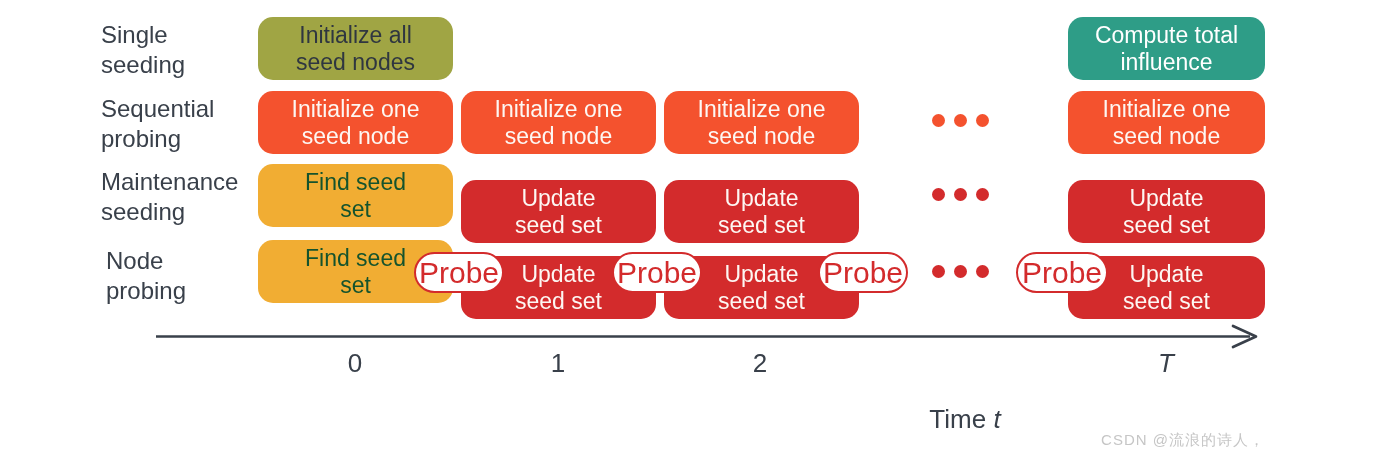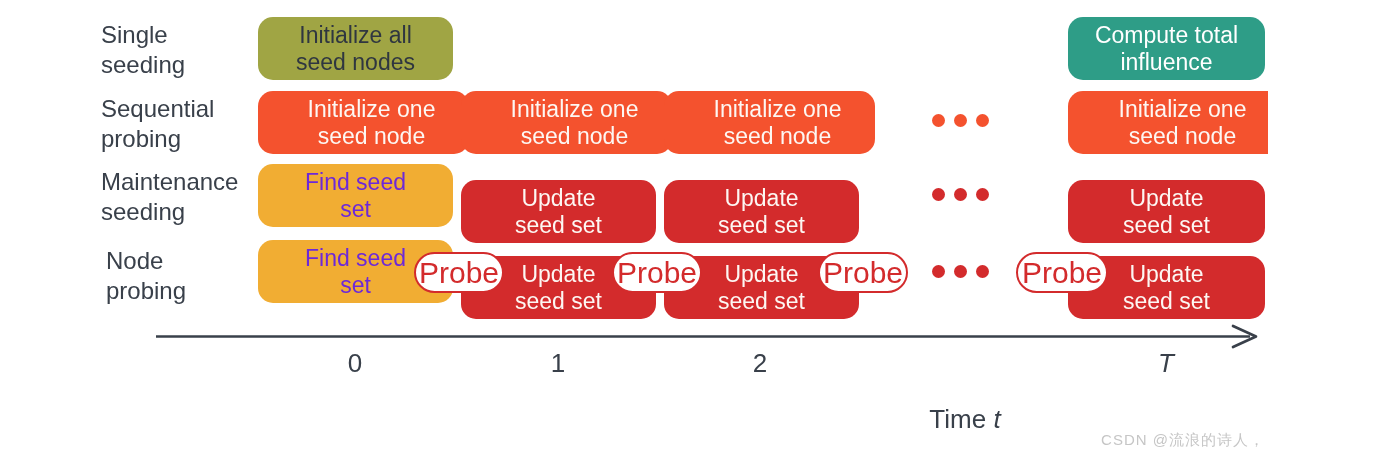--- a/index.html
+++ b/index.html
@@ -11,22 +11,22 @@
     position:absolute;left:101px;width:170px;
     font-size:24px;line-height:30px;color:#39404a;white-space:pre-line;
   }
   .bx{
     position:absolute;height:63px;border-radius:15px;
     display:flex;align-items:center;justify-content:center;text-align:center;
     white-space:pre-line;font-size:23px;line-height:27px;z-index:1;
   }
   .olive{background:#a0a544;color:#2f3640;}
   .teal{background:#2e9d87;color:#ffffff;}
-  .orange{background:#f4522e;color:#fdf7f3;padding-left:16px;}
-  .amber{background:#f1ad33;color:#6d28d9;}
+  .orange{background:#f4522e;color:#fdf7f3;}
+  .amber{background:#f1ad33;color:#14532d;}
   .red{background:#d32b2c;color:#fdf7f3;margin-top:16px;}
   .probe{
     position:absolute;top:252px;height:41px;border-radius:22px;box-sizing:border-box;
     background:#ffffff;border:2.5px solid #d32b2c;color:#d32b2c;
     display:flex;align-items:center;justify-content:center;
     font-size:30px;z-index:5;
   }
   .dots{position:absolute;display:flex;gap:9px;z-index:2;}
   .dots span{width:13px;height:13px;border-radius:50%;}
   .dots-orange span{background:#f4522e;}

